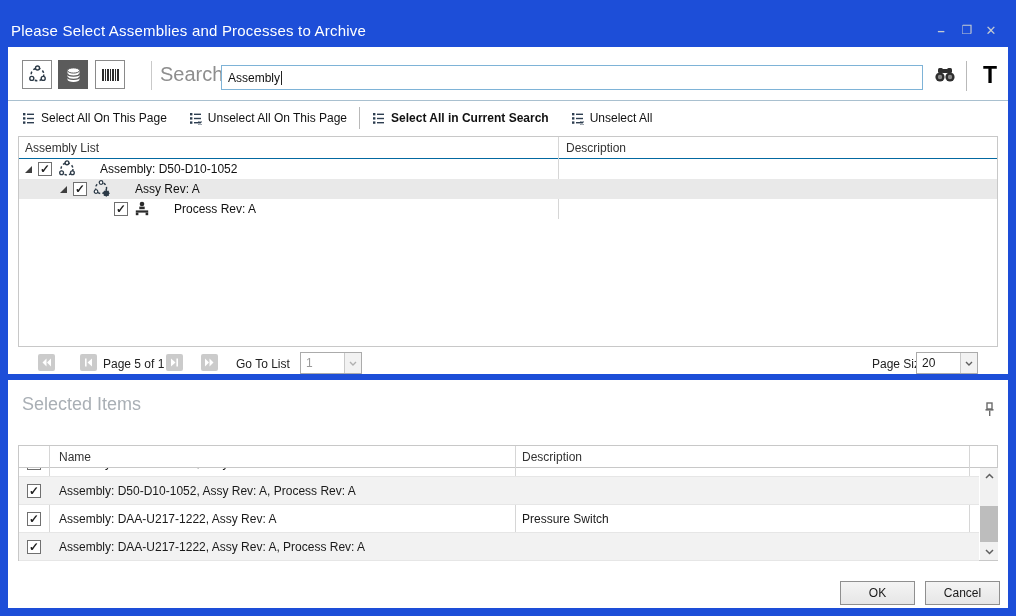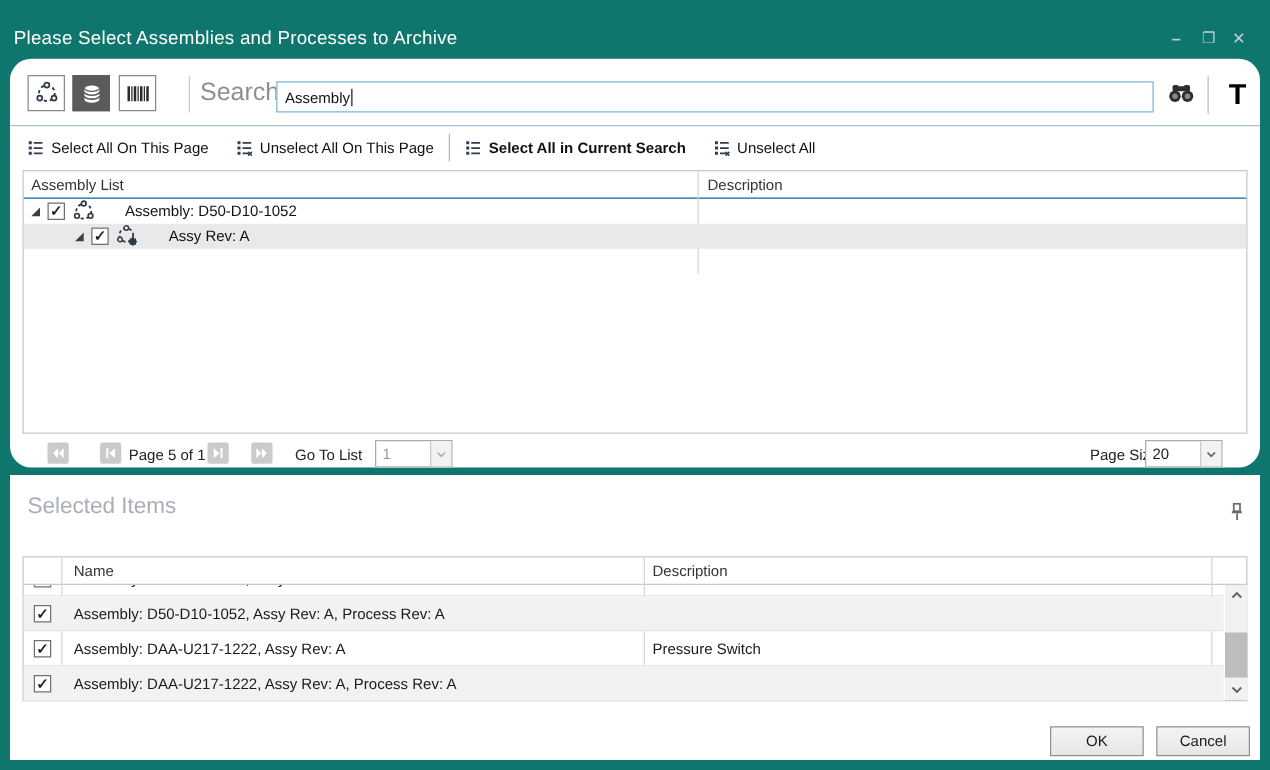--- a/index.html
+++ b/index.html
@@ -1,30 +1,30 @@
 <!DOCTYPE html>
 <html><head>
 <meta charset="utf-8">
 <style>
   * { margin:0; padding:0; box-sizing:border-box; }
   html,body { width:1016px; height:616px; }
   body { font-family:"Liberation Sans", sans-serif; font-size:12px; color:#1a1a1a; }
-  .stage { position:relative; width:1016px; height:616px; background:#0f766e; overflow:hidden; }
+  .stage { position:relative; width:1016px; height:616px; background:#1d4ed8; overflow:hidden; }
 
   
   .titlebar { position:absolute; left:0; top:0; width:1016px; height:47px; }
   .title { position:absolute; left:11px; top:22px; color:#ffffff; font-size:15px; letter-spacing:.2px; }
   .wbtn { position:absolute; top:22px; width:22px; height:18px; color:#c3cad1; font-size:13px;
           text-align:center; line-height:17px; cursor:default; }
   .wbtn.min { left:930px; font-weight:bold; }
   .wbtn.max { left:956px; font-size:12px; }
   .wbtn.close { left:980px; font-size:13px; }
 
   
-  .panel-top { position:absolute; left:8px; top:47px; width:1000px; height:327px; background:#ffffff;border-radius:17px; }
+  .panel-top { position:absolute; left:8px; top:47px; width:1000px; height:327px; background:#ffffff; }
   .panel-bottom { position:absolute; left:8px; top:380px; width:1000px; height:228px; background:#ffffff; }
 
   
   .tb-btn { position:absolute; top:13px; width:30px; height:29px; background:#fff; border:1px solid #8a8a8a;
             display:flex; align-items:center; justify-content:center; }
   .tb-btn.b1 { left:14px; }
   .tb-btn.b2 { left:50px; background:#5b5b5b; border-color:#5b5b5b; }
   .tb-btn.b3 { left:87px; }
   .tb-sep { position:absolute; left:143px; top:14px; width:1px; height:29px; background:#c9c9c9; }
   .search-label { position:absolute; left:152px; top:16px; font-size:20px; color:#8e8e8e; }
@@ -258,20 +258,34 @@
             <circle cx="8.5" cy="2.6" r="1.9" fill="#fff" stroke="#2c3a47" stroke-width="1.3"></circle>
             <circle cx="3.2" cy="12.2" r="1.9" fill="#fff" stroke="#2c3a47" stroke-width="1.3"></circle>
             <circle cx="14" cy="14" r="3" fill="#2c3a47"></circle>
             <circle cx="14" cy="14" r="1" fill="#fff"></circle>
             <path d="M14 10.4v7.2 M10.4 14h7.2 M11.5 11.5l5 5 M16.5 11.5l-5 5" stroke="#2c3a47" stroke-width="1.1"></path>
           </svg>
         </span>
         <span class="lbl">Assy Rev: A</span>
       </div>
 
+      <div class="tree-row">
+        <div style="width:95px"></div>
+        <div class="cbx checked"></div>
+        <span class="ticon">
+          <svg width="16" height="16" viewBox="0 0 16 16" fill="#2b2b2b">
+            <circle cx="8" cy="3" r="2.3"></circle>
+            <path d="M5.3 5.6h5.4v2.6H5.3z"></path>
+            <rect x="1.8" y="9.4" width="12.4" height="2.2"></rect>
+            <rect x="1.8" y="11.6" width="2.6" height="2.6"></rect>
+            <rect x="11.6" y="11.6" width="2.6" height="2.6"></rect>
+          </svg>
+        </span>
+        <span class="lbl">Process Rev: A</span>
+      </div>
     </div>
 
     <div class="pager">
       <div class="pg-btn" style="left:30px">
         <svg width="11" height="9" viewBox="0 0 11 9">
           <path d="M5.5 0.5 L1.5 4.5 L5.5 8.5z" fill="#fff"></path>
             <path d="M10 0.5 L6 4.5 L10 8.5z" fill="#fff"></path>
         </svg>
       </div>
       <div class="pg-btn" style="left:72px">

